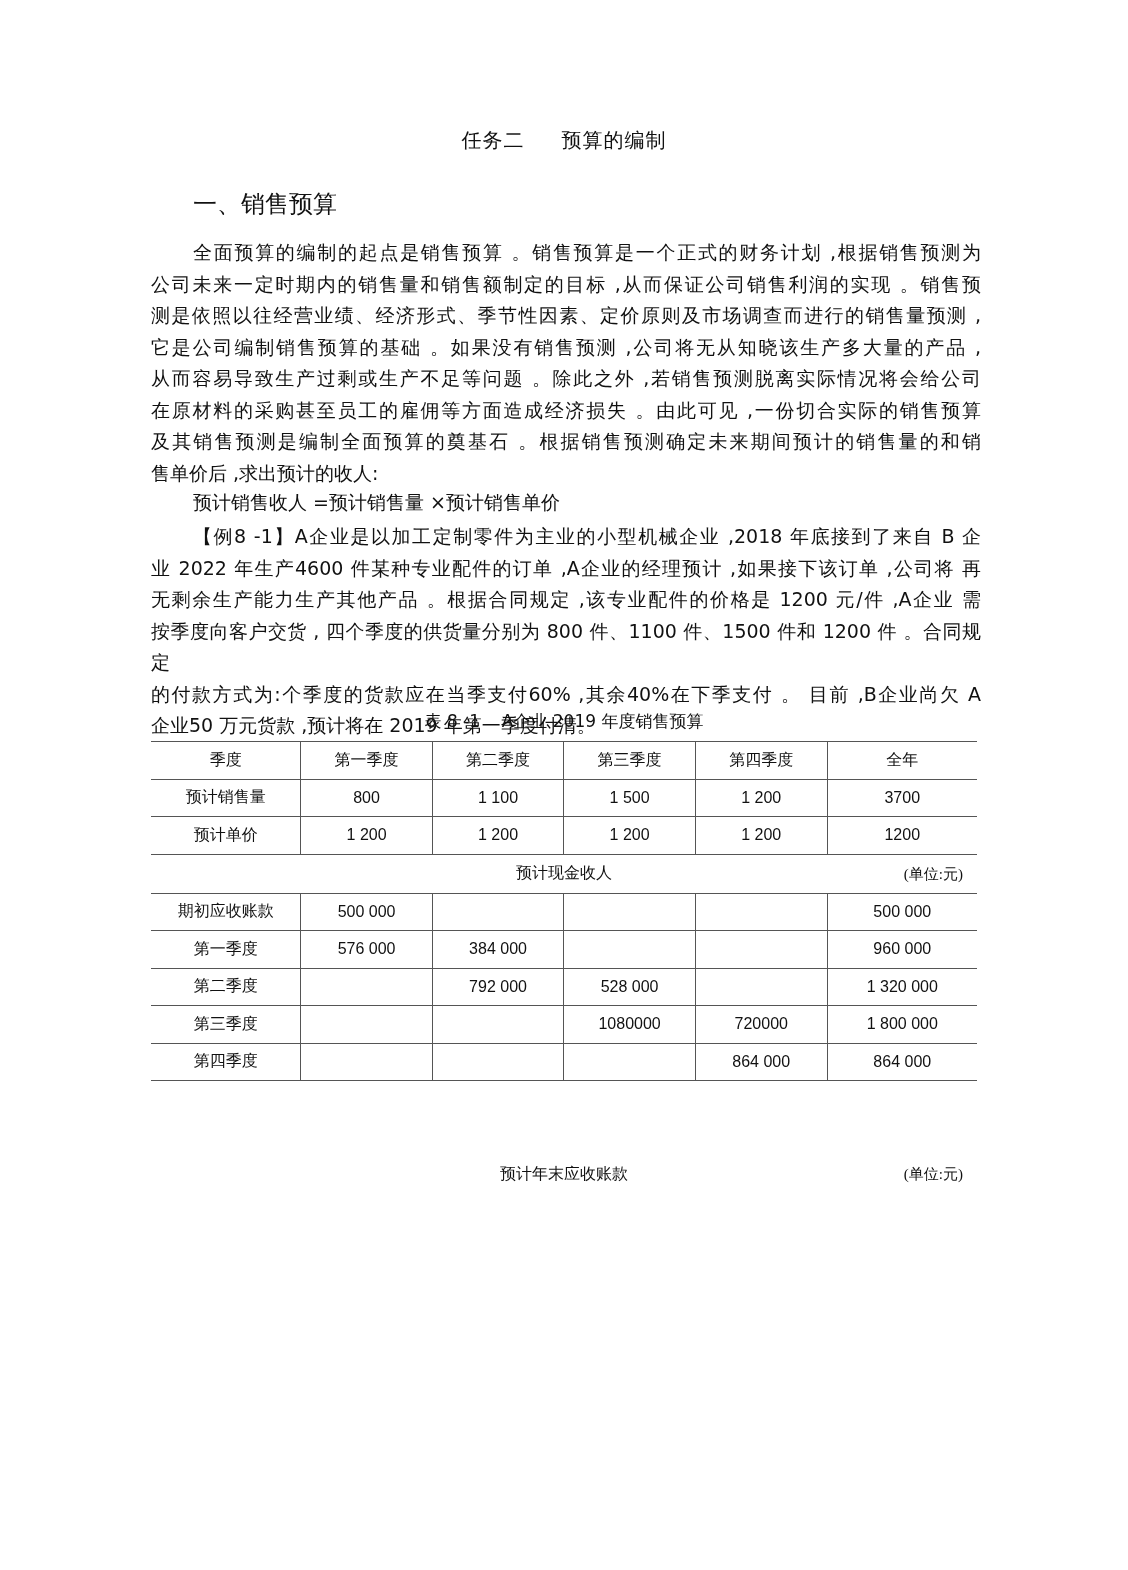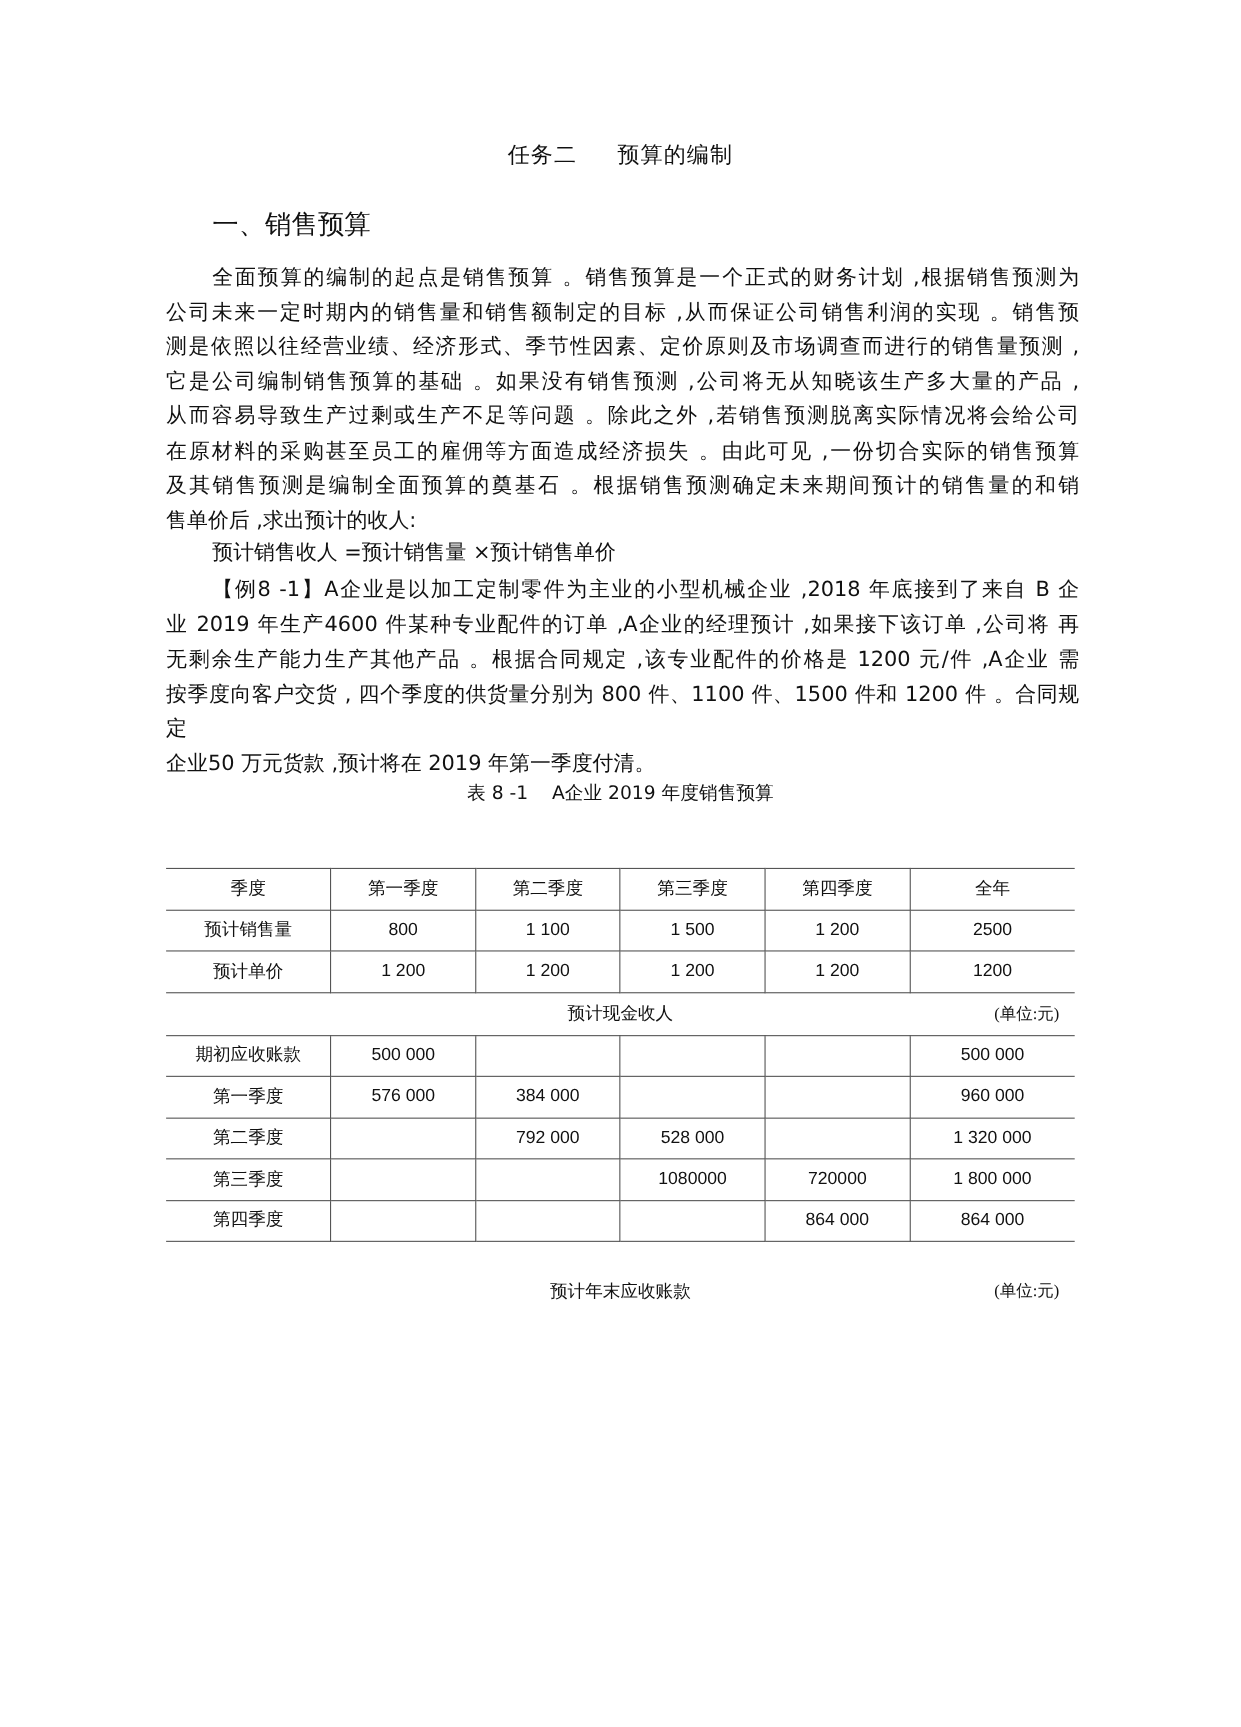--- a/index.html
+++ b/index.html
@@ -28,21 +28,20 @@
   #formula { top: 487px; left: 193px; }
   #p2 { top: 521px; }
   .caption {
     position: absolute; left: 0; width: 1128px; top: 708px;
     text-align: center; font-size: 17px; line-height: 26px; white-space: pre;
   }
   table.budget {
     position: absolute; left: 151px; top: 741px;
     width: 826px; border-collapse: collapse; font-size: 16px;
     font-family: "Liberation Sans", "DejaVu Sans", sans-serif;
-    margin-top: 48px;
   }
   table.budget td {
     height: 36.5px; padding: 0; text-align: center; vertical-align: middle;
     border-top: 1.5px solid #555; border-bottom: 1.5px solid #555;
     border-left: 1.5px solid #555; border-right: 1.5px solid #555;
   }
   table.budget td:first-child { border-left: none; }
   table.budget td:last-child { border-right: none; }
   table.budget td.col0 { width: 150px; font-family: "DejaVu Sans", sans-serif; }
   table.budget td.colq { width: 131px; }
@@ -76,23 +75,24 @@
   <span class="line justify">从而容易导致生产过剩或生产不足等问题 。除此之外 ,若销售预测脱离实际情况将会给公司</span>
   <span class="line justify">在原材料的采购甚至员工的雇佣等方面造成经济损失 。由此可见 ,一份切合实际的销售预算</span>
   <span class="line justify">及其销售预测是编制全面预算的奠基石 。根据销售预测确定未来期间预计的销售量的和销</span>
   <span class="line">售单价后 ,求出预计的收人:</span>
 </div>
 
 <div class="para" id="formula">预计销售收人 =预计销售量 ×预计销售单价</div>
 
 <div class="para" id="p2">
   <span class="line justify indent">【例8 -1】A企业是以加工定制零件为主业的小型机械企业 ,2018 年底接到了来自 B 企</span>
-  <span class="line justify">业 2019 年生产4600 件某种专业配件的订单 ,A企业的经理预计 ,如果接下该订单 ,公司将 再</span>
+  <span class="line justify">业 2022 年生产4600 件某种专业配件的订单 ,A企业的经理预计 ,如果接下该订单 ,公司将 再</span>
   <span class="line justify">无剩余生产能力生产其他产品 。根据合同规定 ,该专业配件的价格是 1200 元/件 ,A企业 需</span>
   <span class="line justify">按季度向客户交货 , 四个季度的供货量分别为 800 件、1100 件、1500 件和 1200 件 。合同规 定</span>
+  <span class="line justify">的付款方式为:个季度的货款应在当季支付60% ,其余40%在下季支付 。  目前 ,B企业尚欠 A</span>
   <span class="line">企业50 万元货款 ,预计将在 2019 年第一季度付清。</span>
 </div>
 
 <div class="caption">表 8 -1    A企业 2019 年度销售预算</div>
 
 <table class="budget">
   <tbody id="tbody">
       <tr class="head">
         <td class="col0">季度</td>
         <td class="colq">第一季度</td>
@@ -100,21 +100,21 @@
         <td class="colq">第三季度</td>
         <td class="colq">第四季度</td>
         <td class="colt">全年</td>
       </tr>
       <tr>
         <td class="col0">预计销售量</td>
         <td class="colq">800</td>
         <td class="colq">1 100</td>
         <td class="colq">1 500</td>
         <td class="colq">1 200</td>
-        <td class="colt">2500</td>
+        <td class="colt">3700</td>
       </tr>
       <tr>
         <td class="col0">预计单价</td>
         <td class="colq">1 200</td>
         <td class="colq">1 200</td>
         <td class="colq">1 200</td>
         <td class="colq">1 200</td>
         <td class="colt">1200</td>
       </tr>
       <tr class="subhead">

